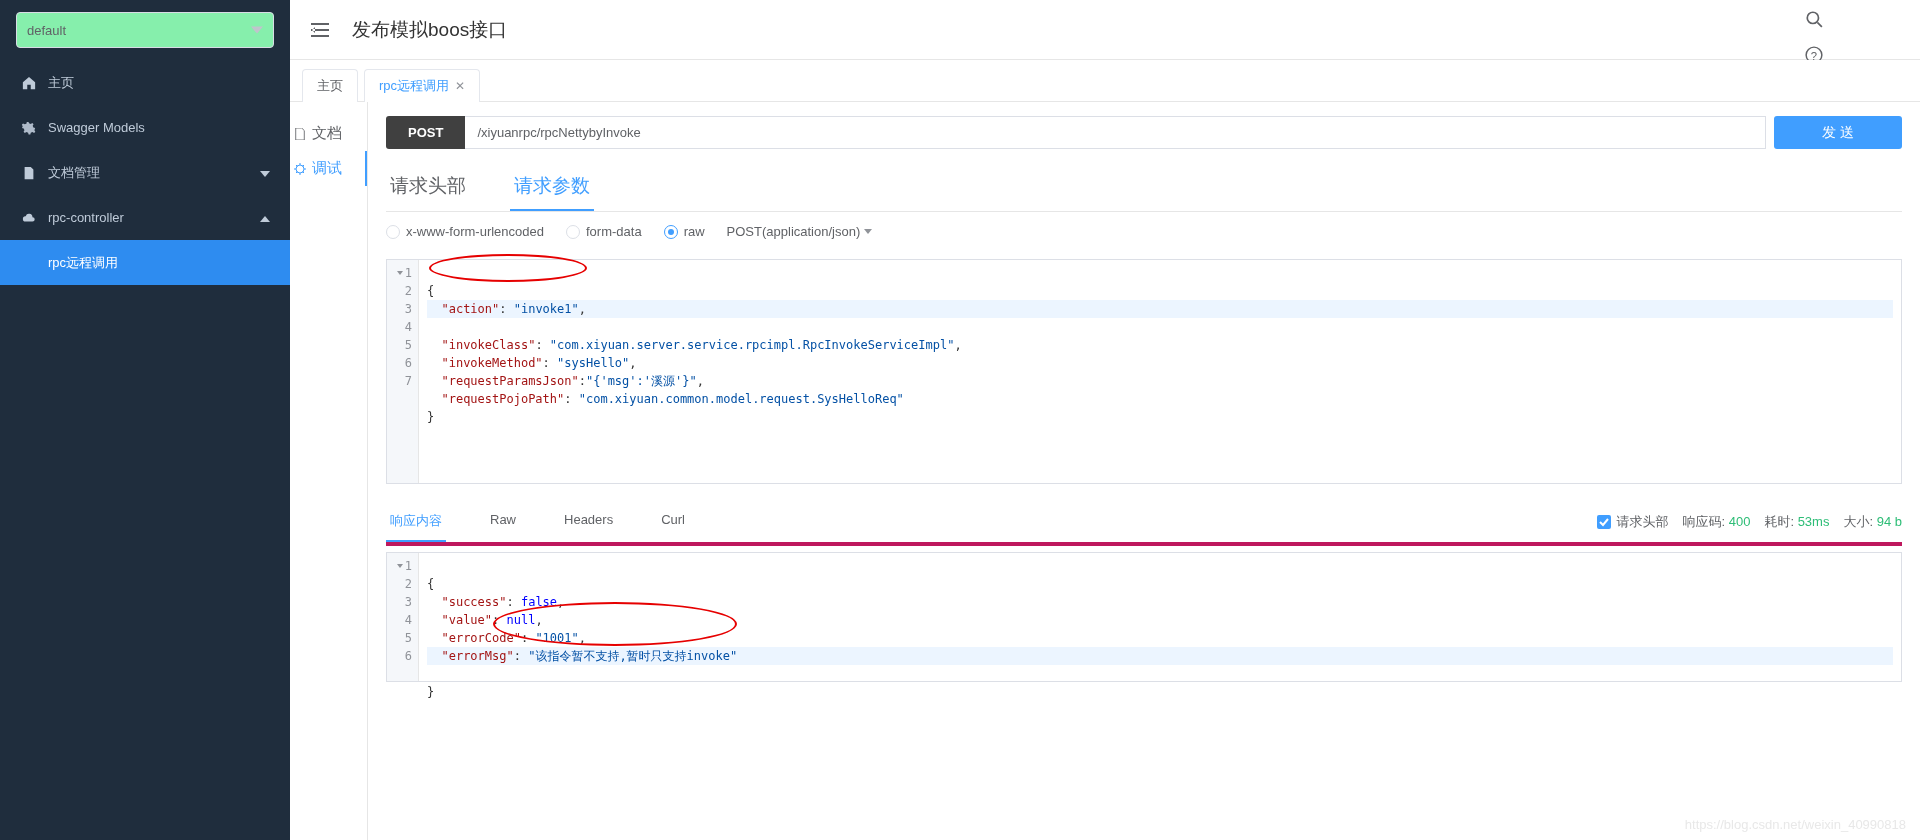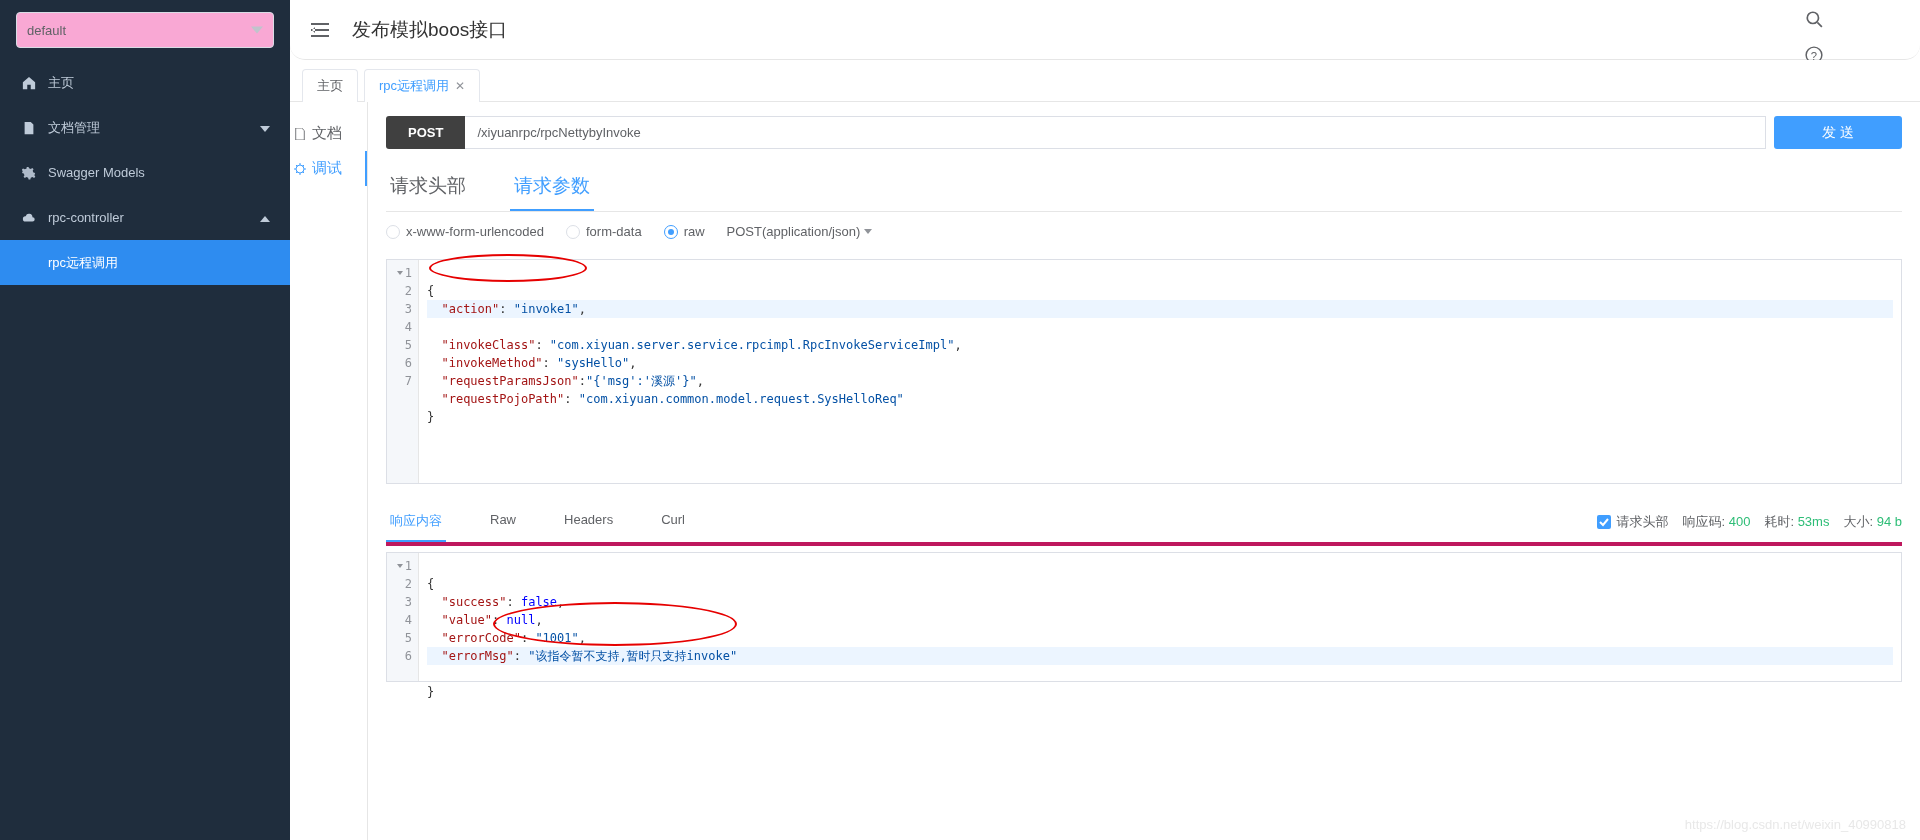--- a/index.html
+++ b/index.html
@@ -1,29 +1,29 @@
 <!DOCTYPE html>
 <html><head>
 <meta charset="utf-8">
 <style>
 * { margin: 0; padding: 0; box-sizing: border-box; }
 body { font-family: -apple-system, "Helvetica Neue", Arial, sans-serif; font-size: 13px; color: #333; background: #fff; width: 1920px; height: 840px; overflow: hidden; }
 .root { display: flex; height: 100%; }
 .sidebar { width: 290px; background: #1f2d3d; color: #bfcbd9; display: flex; flex-direction: column; }
-.sidebar-select { margin: 12px 16px; height: 36px; background: #f9a8d4; border: 1px solid #d8dce5; border-radius: 4px; display: flex; align-items: center; padding: 0 10px; color: #606266; justify-content: space-between; cursor: pointer; }
+.sidebar-select { margin: 12px 16px; height: 36px; background: #86efac; border: 1px solid #d8dce5; border-radius: 4px; display: flex; align-items: center; padding: 0 10px; color: #606266; justify-content: space-between; cursor: pointer; }
 .sidebar-select svg { width: 12px; height: 12px; fill: #c0c4cc; }
 .nav { list-style: none; }
 .nav-item { display: flex; align-items: center; padding: 0 20px; height: 45px; cursor: pointer; color: #bfcbd9; }
 .nav-item .ico { width: 18px; margin-right: 10px; display: flex; align-items: center; justify-content: center; }
 .nav-item .ico svg { width: 14px; height: 14px; fill: #bfcbd9; }
 .nav-item .chev { margin-left: auto; }
 .nav-sub { padding-left: 48px; height: 45px; display: flex; align-items: center; cursor: pointer; }
 .nav-sub.active { background: #2e8cf0; color: #fff; }
 .main { flex: 1; display: flex; flex-direction: column; }
-.topbar { height: 60px; display: flex; align-items: center; border-bottom: 1px solid #e6e6e6; padding: 0 16px; border-radius: 15px; }
+.topbar { height: 60px; display: flex; align-items: center; border-bottom: 1px solid #e6e6e6; padding: 0 16px; }
 .collapse-btn { width: 28px; height: 28px; display: flex; align-items: center; justify-content: center; cursor: pointer; margin-right: 18px; }
 .collapse-btn svg { width: 18px; height: 18px; fill: #606266; }
 .page-title { font-size: 19px; color: #333; }
 .topbar-right { margin-left: auto; display: flex; align-items: center; gap: 18px; flex-direction: column; }
 .search-input { width: 180px; height: 32px; border: none; border-bottom: 1px solid #dcdfe6; padding: 0 6px; font-size: 13px; color: #606266; outline: none; }
 .search-input::placeholder { color: #c0c4cc; }
 .ico-btn { cursor: pointer; display: flex; align-items: center; }
 .ico-btn svg { width: 18px; height: 18px; fill: #606266; }
 .lang { font-size: 14px; color: #606266; cursor: pointer; }
 .tabs-row { display: flex; padding: 8px 12px 0; border-bottom: 1px solid #e6e6e6; gap: 6px; background: #fff; }
@@ -90,35 +90,35 @@
         <span class="ico">
             <svg viewBox="0 0 16 16">
               <path d="M8 1L1 7v8h5v-5h4v5h5V7z"></path>
             </svg>
           </span>
         <span>主页</span>
       </li>
       <li class="nav-item">
         <span class="ico">
             <svg viewBox="0 0 16 16">
+              <path d="M8 5a3 3 0 100 6 3 3 0 000-6zm7 3l-2-.5-.8-2 1-1.8-1.4-1.4-1.8 1-2-.8L7.5 1h-2L5 3l-2 .8-1.8-1L-.2 4.2l1 1.8L0 8l2 .5.8 2-1 1.8 1.4 1.4 1.8-1 2 .8.5 2h2l.5-2 2-.8 1.8 1 1.4-1.4-1-1.8z" opacity="0.9"></path>
+            </svg>
+          </span>
+        <span>Swagger Models</span>
+      </li>
+      <li class="nav-item">
+        <span class="ico">
+            <svg viewBox="0 0 16 16">
               <path d="M3 1h7l3 3v11H3zM5 6h6v1H5zm0 3h6v1H5z"></path>
             </svg>
           </span>
         <span>文档管理</span>
         <span class="chev"><svg width="10" height="6" viewBox="0 0 10 6">
               <path d="M0 0l5 6 5-6z" fill="#bfcbd9"></path>
             </svg></span>
-      </li>
-      <li class="nav-item">
-        <span class="ico">
-            <svg viewBox="0 0 16 16">
-              <path d="M8 5a3 3 0 100 6 3 3 0 000-6zm7 3l-2-.5-.8-2 1-1.8-1.4-1.4-1.8 1-2-.8L7.5 1h-2L5 3l-2 .8-1.8-1L-.2 4.2l1 1.8L0 8l2 .5.8 2-1 1.8 1.4 1.4 1.8-1 2 .8.5 2h2l.5-2 2-.8 1.8 1 1.4-1.4-1-1.8z" opacity="0.9"></path>
-            </svg>
-          </span>
-        <span>Swagger Models</span>
       </li>
       <li class="nav-item">
         <span class="ico">
             <svg viewBox="0 0 16 10">
               <path d="M12 4a4 4 0 00-7.8-1A3 3 0 001 6a3 3 0 003 3h8a2.5 2.5 0 000-5z"></path>
             </svg>
           </span>
         <span>rpc-controller</span>
         <span class="chev"><svg width="10" height="6" viewBox="0 0 10 6">
               <path d="M0 6l5-6 5 6z" fill="#bfcbd9"></path>

